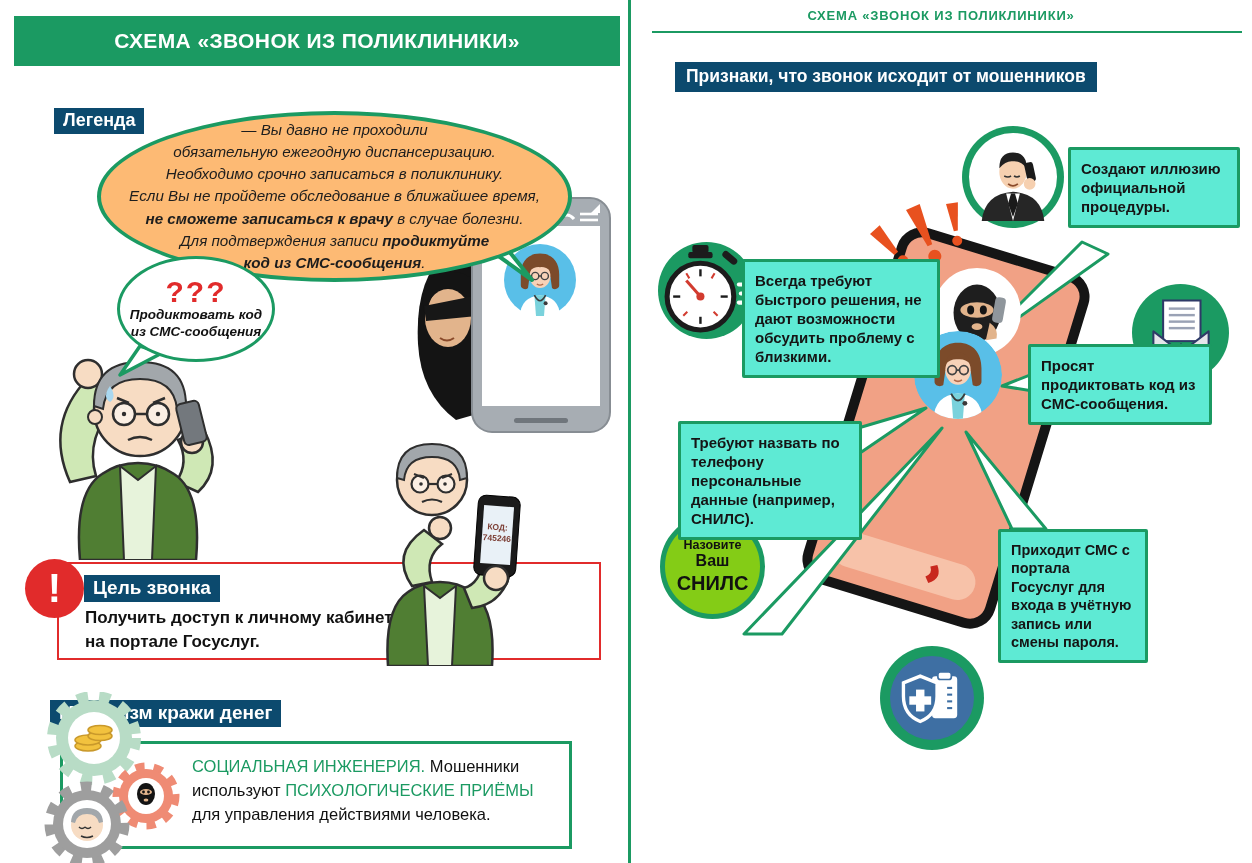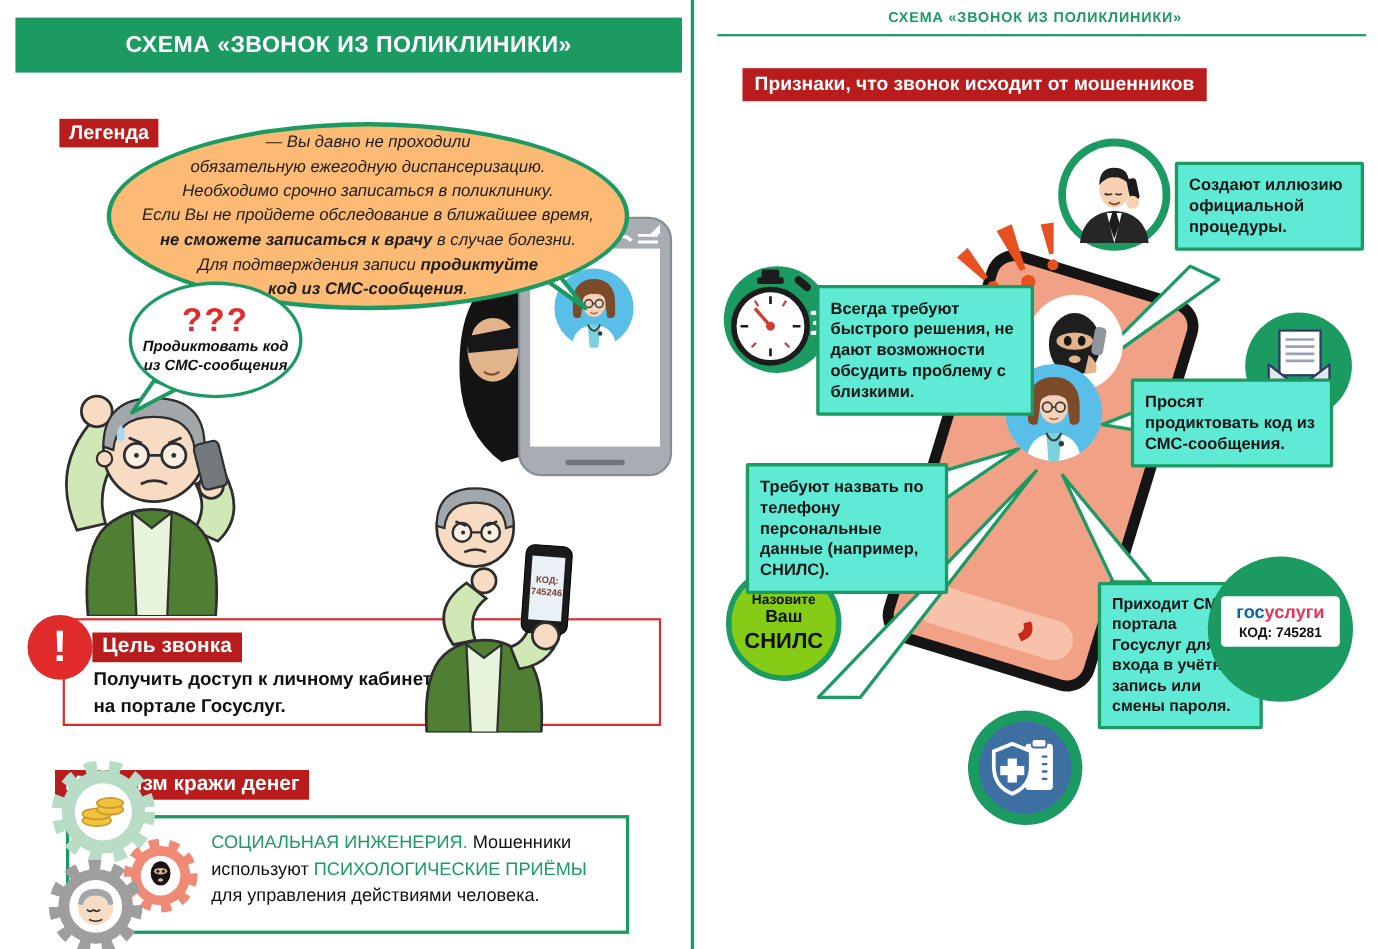--- a/index.html
+++ b/index.html
@@ -1,19 +1,19 @@
 <!DOCTYPE html>
 <html><head>
 <meta charset="utf-8">
 <style>
   html,body{margin:0;padding:0;background:#fff;}
   #canvas{position:relative;width:1252px;height:863px;background:#fff;overflow:hidden;
           font-family:"Liberation Sans","DejaVu Sans",sans-serif;color:#111;}
   .abs{position:absolute;}
-  .green-label{position:absolute;background:#b91c1c;color:#fff;font-weight:bold;
+  .green-label{position:absolute;background:#0c4a6e;color:#fff;font-weight:bold;
                padding:2px 9px 3px;display:inline-block;white-space:nowrap;}
   .callout{position:absolute;background:#5eead4;border:3px solid #1B9A62;border-radius:2px;
            padding:9px 10px;font-weight:bold;font-size:15px;line-height:1.27;color:#151515;}
   .circle{position:absolute;border-radius:50%;}
   .g-txt{color:#1B9A62;}
   .bubble-line{white-space:nowrap;}
   .b{font-weight:bold;}
   svg text{font-family:"Liberation Sans","DejaVu Sans",sans-serif;}
 </style>
 </head>
@@ -311,29 +311,20 @@
 
   <div class="circle" style="left:660px;top:514px;width:95px;height:95px;background:#84cc16;border:5px solid #1B9A62;
               display:flex;flex-direction:column;align-items:center;justify-content:center;line-height:1.15;">
     <div style="font-weight:bold;font-size:12.5px;">Назовите</div>
     <div style="font-weight:bold;font-size:16px;">Ваш</div>
     <div style="font-weight:bold;font-size:20px;margin-top:2px;">СНИЛС</div>
   </div>
   <div class="callout" style="left:678px;top:421px;width:158px;">Требуют назвать по телефону персональные данные (например, СНИЛС).</div>
 
   <div class="callout" style="left:998px;top:529px;width:124px;font-size:14.5px;">Приходит СМС с портала Госуслуг для входа в учётную запись или смены пароля.</div>
-  <div class="circle" style="left:1098px;top:506px;width:132px;height:132px;background:#1B9A62;">
-    <div class="abs" style="left:12px;top:36px;width:108px;height:46px;background:#fff;border-radius:4px;
-                display:flex;flex-direction:column;align-items:center;justify-content:center;">
-      <div style="font-weight:bold;font-size:16.5px;line-height:1.1;">
-        <span style="color:#0065B1;">гос</span><span style="color:#EA3256;">услуги</span>
-      </div>
-      <div style="font-weight:bold;font-size:12.5px;color:#111;margin-top:2px;">КОД: 745281</div>
-    </div>
-  </div>
 
   <div class="circle" style="left:880px;top:646px;width:104px;height:104px;background:#1B9A62;display:flex;align-items:center;justify-content:center;">
     <svg width="84" height="84" viewBox="0 0 100 100">
       <circle cx="50" cy="50" r="50" fill="#3E6FA3"></circle>
       <rect x="50" y="24" width="30" height="50" rx="4" fill="#fff"></rect>
       <rect x="57" y="19" width="16" height="9" rx="3" fill="#fff" stroke="#3E6FA3" stroke-width="2"></rect>
       <g stroke="#3E6FA3" stroke-width="2.5">
         <line x1="68" y1="38" x2="74" y2="38"></line>
           <line x1="68" y1="46" x2="74" y2="46"></line>
         <line x1="68" y1="54" x2="74" y2="54"></line>

